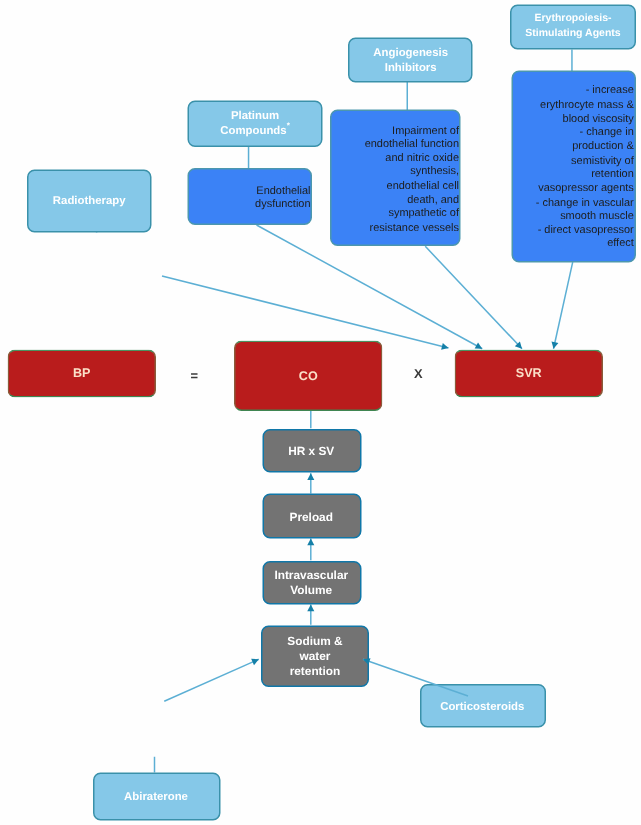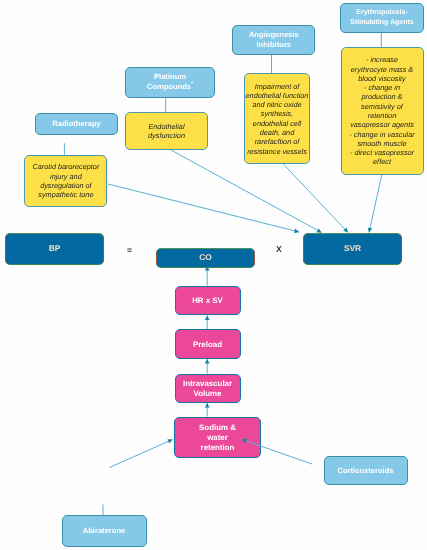--- a/index.html
+++ b/index.html
@@ -16,27 +16,27 @@
         justify-content:center;text-align:center;border-radius:5px;}
   .node .txt{display:block;width:100%;transform:translateZ(0);}
   .node .txt i{display:block;font-style:inherit;white-space:nowrap;}
   .node .txt b{font-weight:inherit;font-style:inherit;}
   .node .txt sup{font-size:5.4px;vertical-align:super;line-height:0;}
 
   
   .blue-mid{background:#85C8E8;border:1px solid #3A91AA;color:#ffffff;
             font-weight:bold;font-size:7.6px;line-height:10px;}
   
-  .blue-lite{background:#fde047;border:1px solid #4C97AE;color:#1d1d1b;
-             font-style:italic;font-size:7.3px;line-height:9.3px;}
+  .blue-lite{background:#3b82f6;border:1px solid #4C97AE;color:#1d1d1b;
+             font-size:7.3px;line-height:9.3px;text-align:right;}
   
-  .blue-dark{background:#ec4899;border:1px solid #1077A8;color:#ffffff;
+  .blue-dark{background:#737373;border:1px solid #1077A8;color:#ffffff;
              font-weight:bold;font-size:7.9px;line-height:9.9px;}
   
-  .orange{background:#0369a1;border:1px solid #8A5B3A;border-top-color:#4B9260;
+  .orange{background:#b91c1c;border:1px solid #8A5B3A;border-top-color:#4B9260;
           border-bottom-color:#3F8551;color:#FBE0C8;
           font-weight:bold;font-size:8.4px;line-height:10px;border-radius:5px;}
   .orange .txt{transform:translateY(-1px) translateZ(0);}
   .blue-dark .txt{transform:translateY(1px) translateZ(0);}
 
   .opsym{position:absolute;color:#3b3b3b;font-weight:bold;font-size:8.6px;
          line-height:8.6px;text-align:center;width:12px;transform:translateZ(0);}
 </style>
 </head>
 <body>
@@ -64,60 +64,52 @@
       <polygon points="207.2,359 209.54999999999998,363.5 204.85,363.5" fill="#1580A8"></polygon>
       <line x1="207.2" y1="416.5" x2="207.2" y2="403" stroke="#5CAFD4" stroke-width="1"></line>
       <polygon points="207.2,403 209.54999999999998,407.5 204.85,407.5" fill="#1580A8"></polygon>
       <line x1="109.5" y1="467.5" x2="172.5" y2="439.5" stroke="#5CAFD4" stroke-width="1"></line>
       <polygon points="172.5,439.5 169.34227342643445,443.4750802364981 167.43342263598325,439.1801659579829" fill="#1580A8"></polygon>
     </svg>
   <svg id="links-top" viewBox="0 0 427 550">
       <line x1="312" y1="464" x2="242" y2="439.5" stroke="#5CAFD4" stroke-width="1"></line>
       <polygon points="242,439.5 247.02368610175813,438.76850977381633 245.47103910553602,443.2046440487366" fill="#1580A8"></polygon>
     </svg>
-<div class="node blue-mid" style="left: 35px; top: 112.6px; width: 83px; height: 22px; align-items: center;">
+<div class="node blue-mid" style="left: 18px; top: 112.6px; width: 83px; height: 42px; align-items: center;">
       <span class="txt">
         <i><b>Radiotherapy</b></i>
-      </span>
-    </div>
-    <div class="node blue-lite" style="left: 24.4px; top: 154.5px; width: 83px; height: 52.8px;">
-      <span class="txt">
-        <i><b>Carotid baroreceptor</b></i>
-        <i><b>injury and</b></i>
-        <i><b>dysregulation of</b></i>
-        <i><b>sympathetic tone</b></i>
       </span>
     </div>
     <div class="node blue-mid" style="left: 125px; top: 66.5px; width: 90px; height: 31px;">
       <span class="txt">
         <i><b>Platinum</b></i>
         <i><b>Compounds</b><sup>*</sup></i>
       </span>
     </div>
     <div class="node blue-lite" style="left: 125px; top: 112px; width: 83px; height: 37.6px;">
       <span class="txt">
         <i><b>Endothelial</b></i>
         <i><b>dysfunction</b></i>
       </span>
     </div>
     <div class="node blue-mid" style="left: 232.4px; top: 24.5px; width: 82.8px; height: 30.1px;">
       <span class="txt">
         <i><b>Angiogenesis</b></i>
         <i><b>Inhibitors</b></i>
       </span>
     </div>
-    <div class="node blue-lite" style="left: 244px; top: 73.4px; width: 66px; height: 90.8px;">
+    <div class="node blue-lite" style="left: 220px; top: 73.4px; width: 87px; height: 90.8px;">
       <span class="txt">
         <i><b>Impairment of</b></i>
         <i><b>endothelial function</b></i>
         <i><b>and nitric oxide</b></i>
         <i><b>synthesis,</b></i>
         <i><b>endothelial cell</b></i>
         <i><b>death, and</b></i>
-        <i><b>rarefacftion of</b></i>
+        <i><b>sympathetic of</b></i>
         <i><b>resistance vessels</b></i>
       </span>
     </div>
     <div class="node blue-mid" style="left: 340px; top: 2.5px; width: 84px; height: 30.5px; font-size: 7px; line-height: 10.2px;">
       <span class="txt">
         <i><b>Erythropoiesis-</b></i>
         <i><b>Stimulating Agents</b></i>
       </span>
     </div>
     <div class="node blue-lite" style="left: 340.5px; top: 47.3px; width: 83px; height: 127.4px;">
@@ -134,21 +126,21 @@
         <i><b>smooth muscle</b></i>
         <i><b>- direct vasopressor</b></i>
         <i><b>effect</b></i>
       </span>
     </div>
     <div class="node orange" style="left: 5px; top: 233px; width: 99px; height: 32px;">
       <span class="txt">
         <i><b>BP</b></i>
       </span>
     </div>
-    <div class="node orange" style="left: 156px; top: 248px; width: 99px; height: 20px;">
+    <div class="node orange" style="left: 156px; top: 227px; width: 99px; height: 47px;">
       <span class="txt">
         <i><b>CO</b></i>
       </span>
     </div>
     <div class="node orange" style="left: 303px; top: 233px; width: 99px; height: 32px;">
       <span class="txt">
         <i><b>SVR</b></i>
       </span>
     </div>
     <div class="node blue-dark" style="left: 174.5px; top: 285.5px; width: 66px; height: 29px;">
@@ -160,32 +152,32 @@
       <span class="txt">
         <i><b>Preload</b></i>
       </span>
     </div>
     <div class="node blue-dark" style="left: 174.5px; top: 373.5px; width: 66px; height: 29px;">
       <span class="txt">
         <i><b>Intravascular</b></i>
         <i><b>Volume</b></i>
       </span>
     </div>
-    <div class="node blue-dark" style="left: 174px; top: 416.5px; width: 87px; height: 41.5px;">
+    <div class="node blue-dark" style="left: 174px; top: 416.5px; width: 72px; height: 41.5px;">
       <span class="txt">
         <i><b>Sodium &amp;</b></i>
         <i><b>water</b></i>
         <i><b>retention</b></i>
       </span>
     </div>
     <div class="node blue-mid" style="left: 61.5px; top: 515px; width: 85px; height: 31.5px;">
       <span class="txt">
         <i><b>Abiraterone</b></i>
       </span>
     </div>
-    <div class="node blue-mid" style="left: 279.5px; top: 456px; width: 84px; height: 29px; margin-left: 44px;">
+    <div class="node blue-mid" style="left: 279.5px; top: 456px; width: 84px; height: 29px;">
       <span class="txt">
         <i><b>Corticosteroids</b></i>
       </span>
     </div>
     <div class="opsym" style="left: 123.5px; top: 245.8px;">=</div>
     <div class="opsym" style="left: 272.8px; top: 244.8px;">X</div>
   </div>
 
 </body></html>

